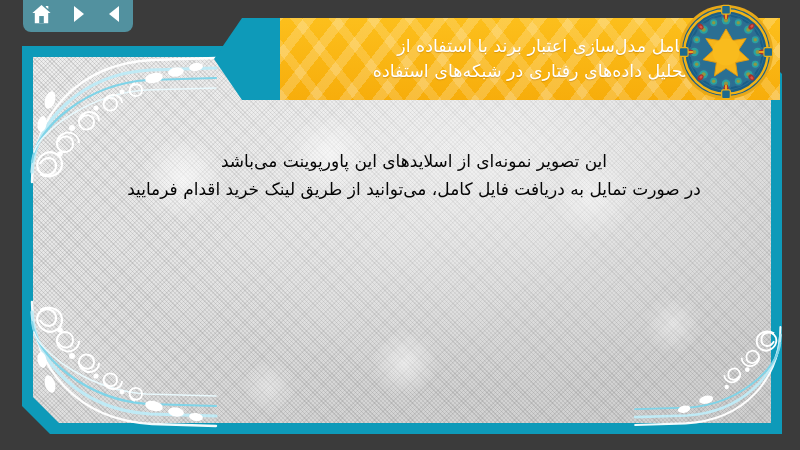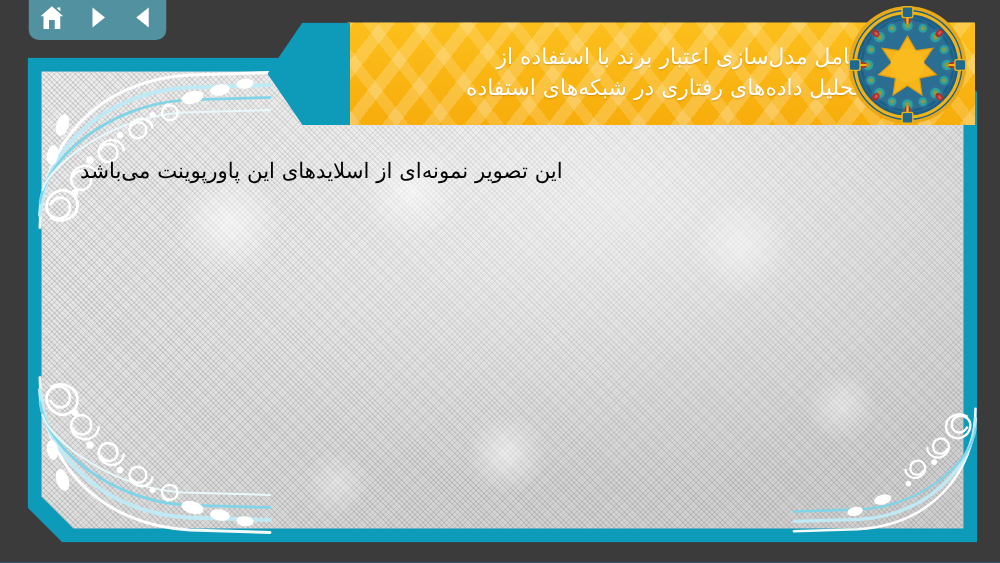--- a/index.html
+++ b/index.html
@@ -70,22 +70,22 @@
     position:absolute;left:214px;top:18px;width:66px;height:82px;z-index:21;
     background:#0e9ab9;
     clip-path:polygon(100% 0, 100% 100%, 28px 100%, 0 50%, 28px 0);
   }
 
   
   .medallion{position:absolute;left:678px;top:4px;width:96px;height:96px;z-index:30;}
 
   
   .body-text{
-    position:absolute;right:36px;top:124px;width:700px;z-index:25;
-    text-align:left;color:#000;
+    position:absolute;right:36px;top:148px;width:700px;z-index:25;
+    text-align:center;color:#000;
   }
   .body-line{
     font-size:17px;line-height:1.62;white-space:nowrap;
     color:#050505;font-weight:500;
   }
 </style>
 </head>
 <body>
 
 <div id="stage">
@@ -228,20 +228,21 @@
     <g fill="#1e6a8e" stroke="#f0b318" stroke-width="1.2">
       <rect x="45.5" y="1.5" width="9" height="9" rx="1.5"></rect>
       <rect x="45.5" y="89.5" width="9" height="9" rx="1.5"></rect>
       <rect x="1.5" y="45.5" width="9" height="9" rx="1.5"></rect>
       <rect x="89.5" y="45.5" width="9" height="9" rx="1.5"></rect>
     </g>
   </svg>
 
   <div class="body-text">
     <div class="body-line">این تصویر نمونه‌ای از اسلایدهای این پاورپوینت می‌باشد</div>
+    <div class="body-line">در صورت تمایل به دریافت فایل کامل، می‌توانید از طریق لینک خرید اقدام فرمایید</div>
   </div>
 
   <div class="nav-pill">
     <div class="nav-btn">
       <svg width="22" height="22" viewBox="0 0 22 22">
         <path d="M15 3 L15 19 L5 11 Z" fill="#ffffff"></path>
       </svg>
     </div>
     <div class="nav-btn">
       <svg width="22" height="22" viewBox="0 0 22 22">

